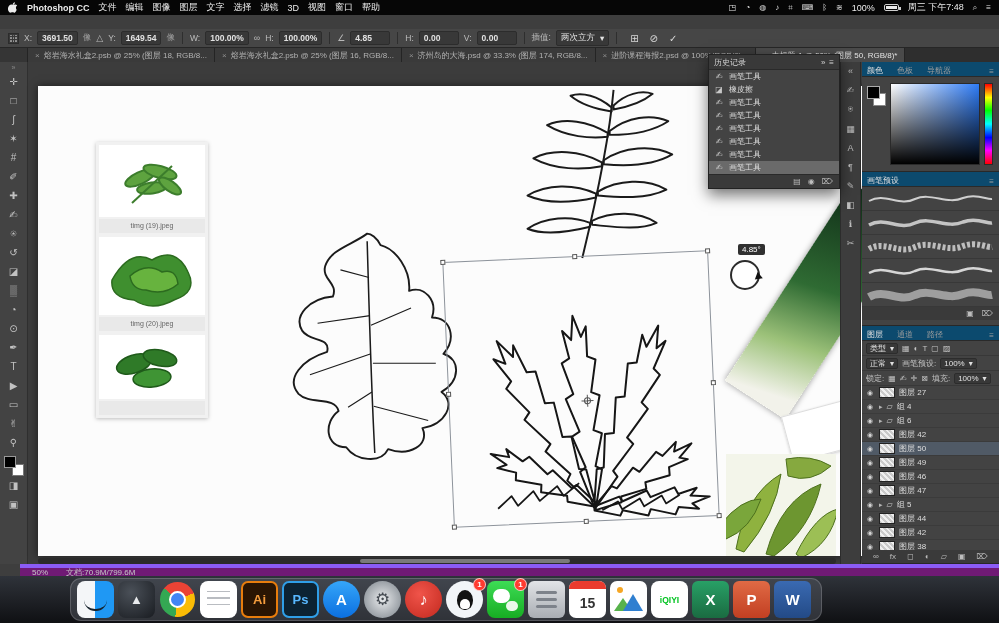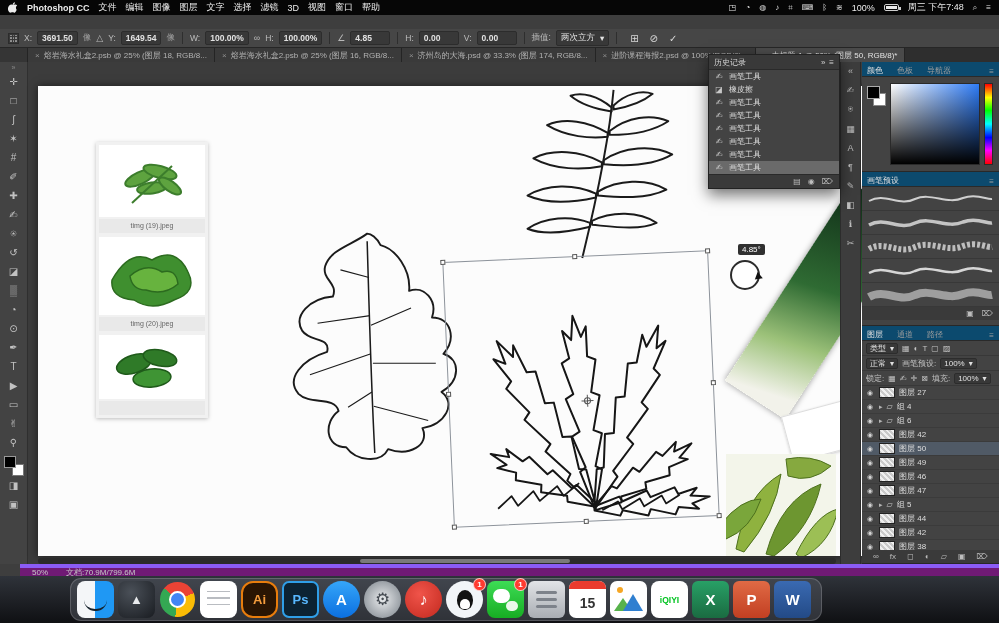--- a/index.html
+++ b/index.html
@@ -156,21 +156,21 @@
   .d-finder .smile { position:absolute; left:7px; right:7px; bottom:7px; height:11px;
     border-bottom:2.5px solid #16222c; border-radius:0 0 12px 12px; }
   .d-rocket { background:radial-gradient(circle at 35% 30%,#4a5058,#191c21); color:#e9ebee; font-size:13px; }
   .d-chrome { background:transparent; }
   .d-chrome .ring { position:absolute; inset:1px; border-radius:50%;
     background:conic-gradient(from -50deg,#ea4335 0 33%,#fbbc05 0 66%,#34a853 0); }
   .d-chrome .cdot { position:absolute; inset:10px; border-radius:50%; background:#4285f4; border:2.5px solid #fff; }
   .d-notes { background:#fff; }
   .d-notes .lines { position:absolute; left:7px; right:7px; top:10px; bottom:9px;
     background:repeating-linear-gradient(#b9bcc1 0 1.5px,transparent 1.5px 6.5px); }
-  .d-ai { background:#2a1503; border:2px solid #e87d0d; color:#f59d3d; font-size:13px; border-radius:12px; }
+  .d-ai { background:#2a1503; border:2px solid #e87d0d; color:#f59d3d; font-size:13px; border-radius:7px; }
   .d-ps { background:#0c2333; border:2px solid #2f9fe8; color:#58b8ff; font-size:13px; border-radius:7px; }
   .d-appstore { border-radius:50%; background:linear-gradient(#35a6f9,#0b6fe0); }
   .d-settings { border-radius:50%; background:radial-gradient(#e9ebed,#9aa0a6 70%,#6d747b); color:#454b52; font-size:17px; }
   .d-netease { border-radius:50%; background:radial-gradient(circle at 40% 35%,#f0544a,#c2291e); font-size:16px; }
   .d-qq { border-radius:50%; background:#f2f5f8; }
   .d-qq .pg { width:16px; height:20px; background:#121212; border-radius:50% 50% 46% 46%; position:relative; }
   .d-qq .pg::after { content:""; position:absolute; left:3px; right:3px; bottom:1px; height:10px;
     background:#fff; border-radius:50% 50% 40% 40%; }
   .d-wechat { background:linear-gradient(#3ddc55,#17ad23); border-radius:8px; }
   .d-wechat .wb { position:absolute; left:6px; top:8px; width:17px; height:14px; background:#fff; border-radius:7px; }

